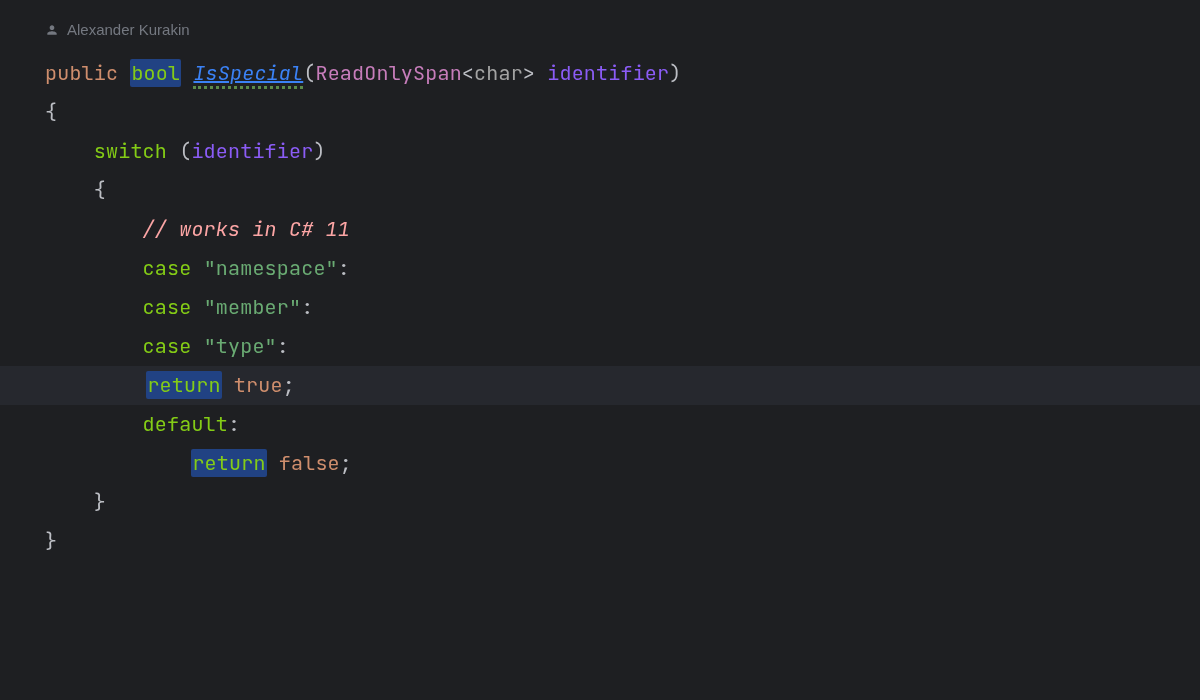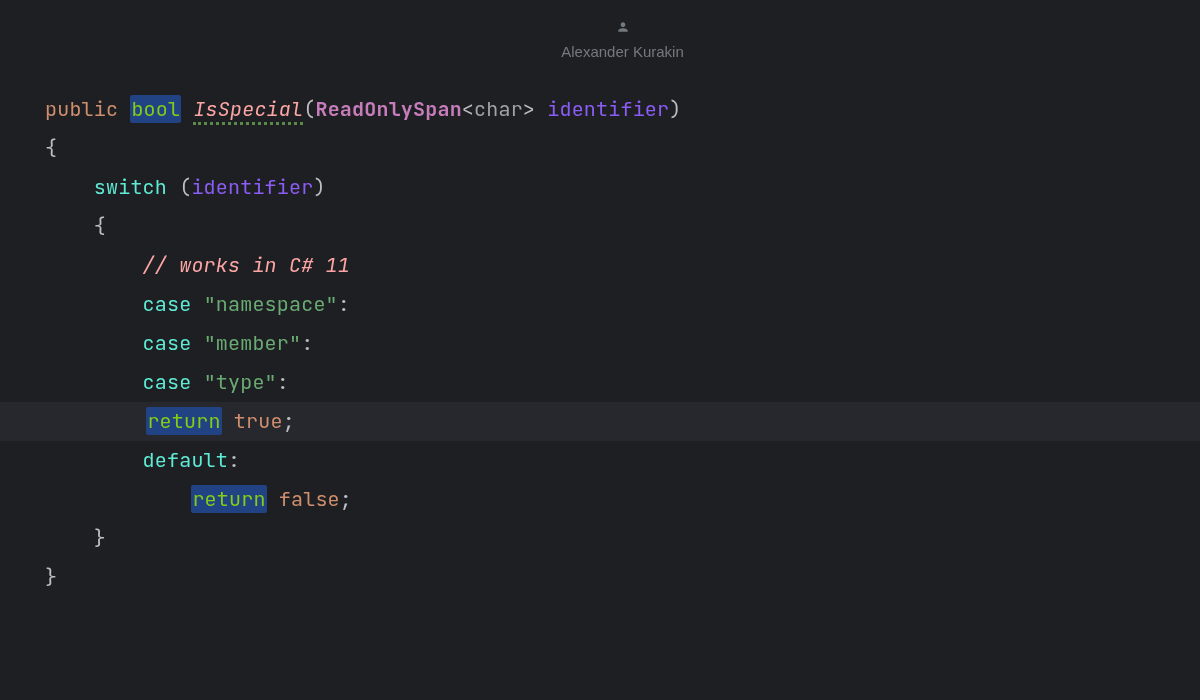--- a/index.html
+++ b/index.html
@@ -13,54 +13,54 @@
       width: 1200px;
       height: 700px;
       overflow: hidden;
     }
     .author-line {
       display: flex;
       align-items: center;
       gap: 8px;
       color: #747880;
       font-size: 15px;
-      margin-bottom: 28px;
+      margin-bottom: 14px;
       font-family: -apple-system, 'Segoe UI', sans-serif;
       line-height: 1.3;
-      flex-direction: column;
     }
     .author-icon svg {
       display: block;
       width: 14px;
       height: 14px;
       fill: #747880;
     }
     .code-block {
       white-space: pre;
       letter-spacing: 0.2px;
     }
     .kw-public { color: #cf8e6d; }
     .kw-bool, .kw-return {
       color: #84cc16;
       background: #214283;
       border-radius: 2px;
       padding: 1px 1px;
       text-align: center;
     }
     .method-name {
-      color: #fca5a5;
+      color: #3b82f6;
       font-style: italic;
       border-bottom: 3px dotted #5c8a4a;
       padding-bottom: 0px;
+      text-decoration: underline;
     }
-    .type-name { color: #c77dbb; font-weight: bold; }
+    .type-name { color: #c77dbb; }
     .kw-char { color: #a3a3a3; }
     .identifier { color: #8b5cf6; }
     .punct { color: #bcbec4; }
-    .kw-switch, .kw-case, .kw-default { color: #5eead4; }
+    .kw-switch, .kw-case, .kw-default { color: #84cc16; }
     .comment { color: #fca5a5; font-style: italic; }
     .str { color: #6aab73; }
     .bool-lit { color: #cf8e6d; }
     .code-line { display: block; }
     .hl-line {
       background: #26282e;
       margin-left: -45px;
       width: calc(100% + 45px);
     }
   </style>

